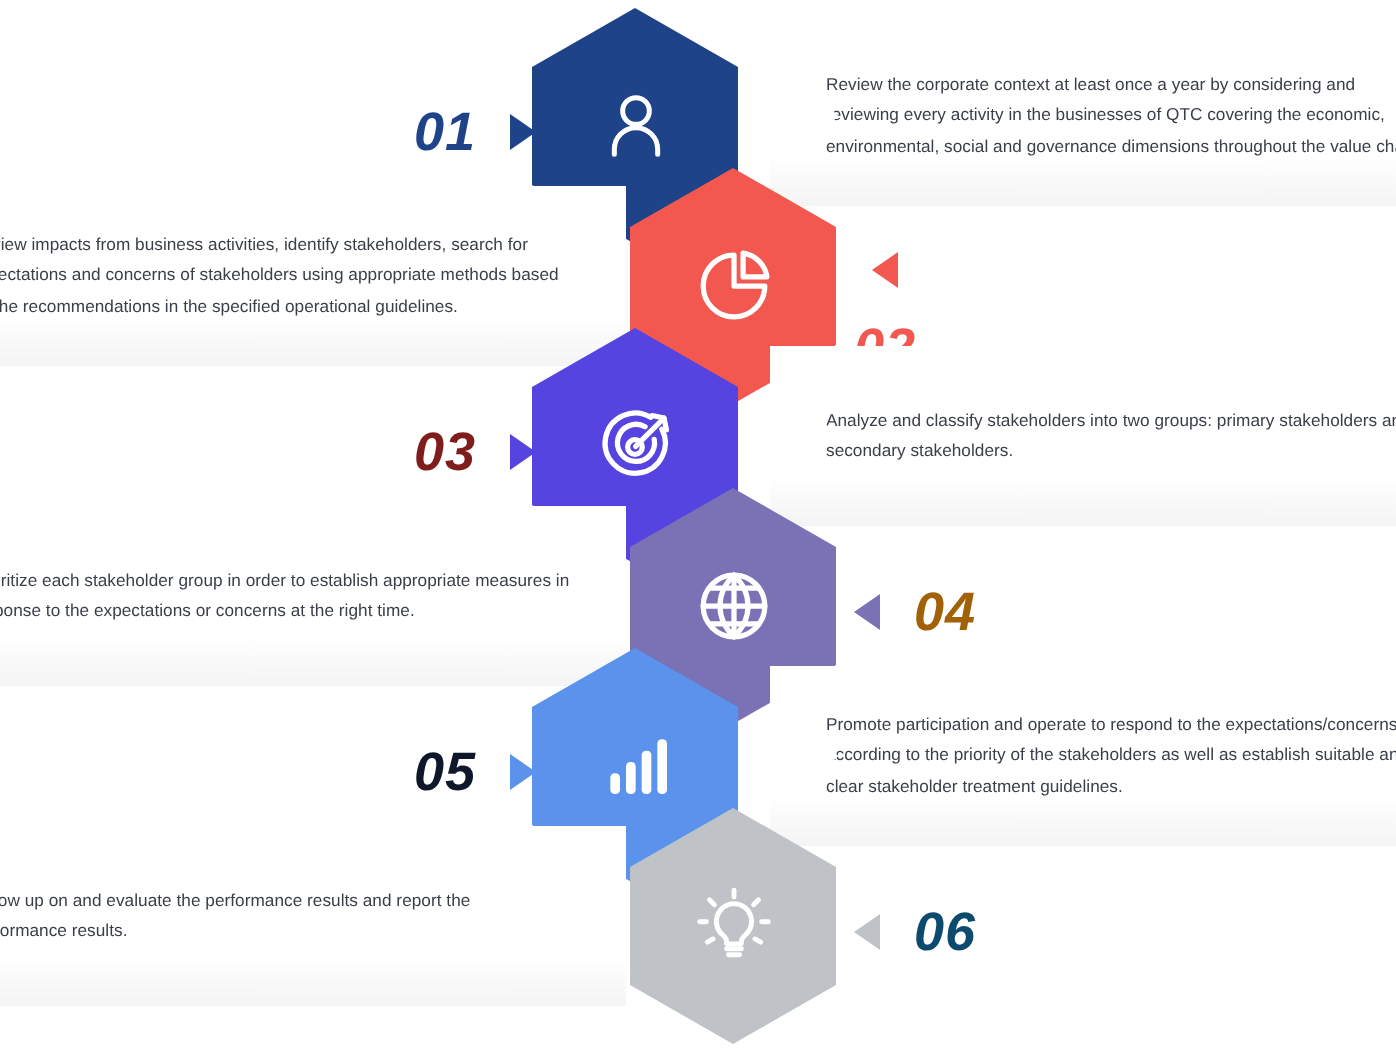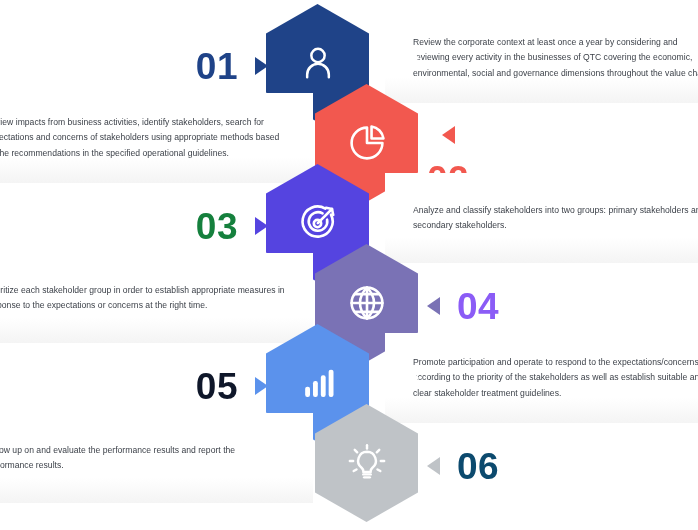--- a/index.html
+++ b/index.html
@@ -42,24 +42,25 @@
     position:absolute;
     top:38px;
     display:flex;
     align-items:center;
     gap:17px;
     height:40px;
   }
   .numwrap.onleft{right:430px;flex-direction:row;}
   .numwrap.onright{left:427px;flex-direction:row;}
   .num{
-    font-size:37px;
+    font-size:27px;
     font-weight:bold;
     letter-spacing:0.5px;
     line-height:1;
+    font-style:italic;
   }
   .tri{
     width:0;height:0;
     border-top:9px solid transparent;
     border-bottom:9px solid transparent;
   }
   .tri.r{border-left:13px solid currentColor;}
   .tri.l{border-right:13px solid currentColor;}
 
   
@@ -123,41 +124,41 @@
         <path d="M14.6 2.6a8 8 0 0 1 6.8 6.8h-6.8z"></path>
       </svg>
     </div>
     <div class="card toleft">
       <p>Review impacts from business activities, identify stakeholders, search for expectations and concerns of stakeholders using appropriate methods based on the recommendations in the specified operational guidelines.</p>
     </div>
   </div>
 
   <div class="step" style="top:168px;">
     <div class="numwrap onleft" style="color: rgb(85, 68, 224);">
-      <span class="num" style="color: #15803d;">03</span>
+      <span class="num" style="color: #7f1d1d;">03</span>
       <span class="tri r"></span>
     </div>
     <div class="hex left" style="background: rgb(85, 68, 224);">
       <svg width="42" height="42" viewBox="0 0 24 24" fill="none" stroke="#ffffff" stroke-width="1.5" stroke-linecap="round" stroke-linejoin="round">
         <path d="M19.4 7.2a8.6 8.6 0 1 1-3.2-3.4"></path>
         <path d="M17.2 10.1a5.3 5.3 0 1 1-2.6-3.6"></path>
         <circle cx="11.7" cy="12.3" r="2.1"></circle>
         <path d="M11.9 12.1 20 4"></path>
         <path d="M16.6 3.3 20 4l.7 3.4"></path>
       </svg>
     </div>
     <div class="card toright">
       <p>Analyze and classify stakeholders into two groups: primary stakeholders and secondary stakeholders.</p>
     </div>
   </div>
 
   <div class="step" style="top:248px;">
     <div class="numwrap onright" style="color: rgb(122, 114, 181);">
       <span class="tri l"></span>
-      <span class="num" style="color: #8b5cf6;">04</span>
+      <span class="num" style="color: #a16207;">04</span>
     </div>
     <div class="hex right" style="background: rgb(122, 114, 181);">
       <svg width="42" height="42" viewBox="0 0 24 24" fill="none" stroke="#ffffff" stroke-width="1.5" stroke-linecap="round" stroke-linejoin="round">
         <circle cx="12" cy="12" r="8.8"></circle>
         <path d="M3.2 12h17.6"></path>
         <path d="M12 3.2v17.6"></path>
         <path d="M12 3.2c2.7 2.6 4 5.6 4 8.8s-1.3 6.2-4 8.8c-2.7-2.6-4-5.6-4-8.8s1.3-6.2 4-8.8z"></path>
         <path d="M5.2 6.9h13.6"></path>
         <path d="M5.2 17.1h13.6"></path>
       </svg>

